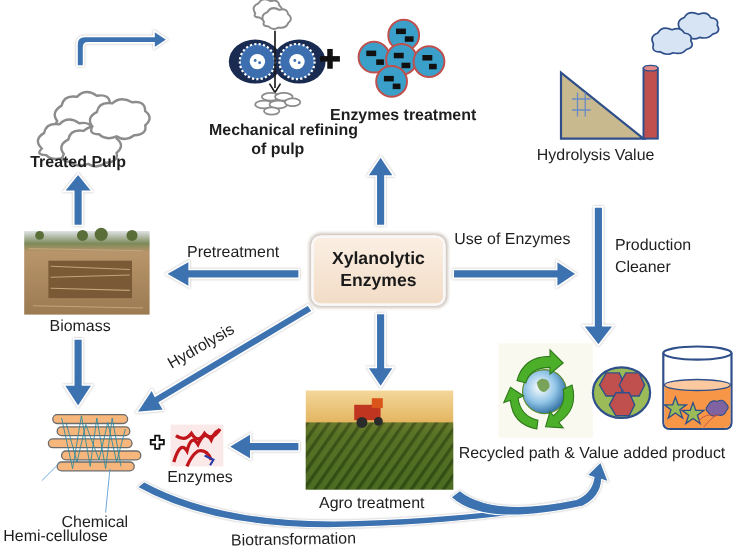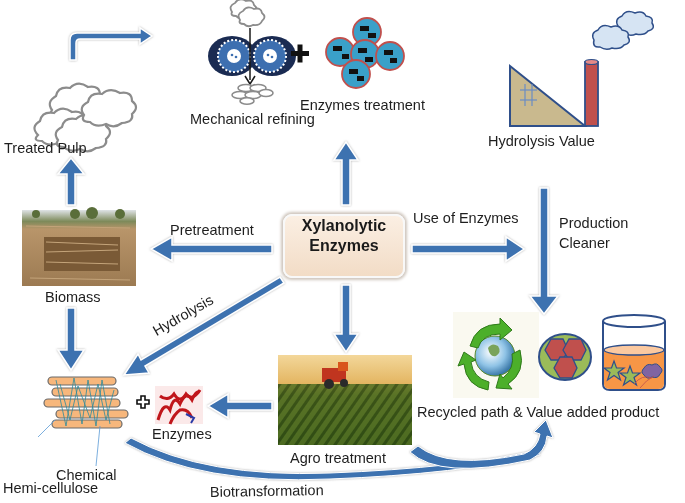--- a/index.html
+++ b/index.html
@@ -1,25 +1,25 @@
 <!DOCTYPE html>
 <html><head>
 <meta charset="utf-8">
 <style>
   html, body { margin: 0; padding: 0; background: #ffffff; }
   body { width: 685px; height: 503px; overflow: hidden; position: relative;
          font-family: "DejaVu Sans", "Liberation Sans", sans-serif; color: #1a1a1a; }
   #canvas { position: absolute; left: 0; top: 0; width: 685px; height: 503px; }
   .label { position: absolute; font-family: "Liberation Sans", "DejaVu Sans", sans-serif;
            font-size: 14.5px; line-height: 17px; color: #1e1e1e; white-space: nowrap; }
-  .center-label { text-align: left; }
+  .center-label { text-align: center; font-weight: bold; }
   .hub { position: absolute; left: 283px; top: 214px; width: 118px; height: 60px;
          background: linear-gradient(#fbefe3, #f2dcc6); border: 2px solid #f8f8f8;
          border-radius: 9px; box-shadow: 0 0 3px 2px #cfc6bd;
-         display: flex; flex-direction: column; align-items: center; 
+         display: flex; flex-direction: column; align-items: center; justify-content: center;
          font-family: "Liberation Sans", "DejaVu Sans", sans-serif; font-weight: bold;
          font-size: 16px; line-height: 20px; color: #1a1a1a; }
 </style>
 </head>
 <body>
 
 <svg id="canvas" viewBox="0 0 685 503" xmlns="http://www.w3.org/2000/svg">
   <defs>
     <filter id="sh" x="-20%" y="-20%" width="140%" height="140%">
       <feDropShadow dx="0" dy="0" stdDeviation="1.2" flood-color="#8a8a8a" flood-opacity="0.7"></feDropShadow>
@@ -238,20 +238,21 @@
     </g>
     <path d="M644,368 q3,-5 8,-3 q5,-3 8,2 q4,3 0,7 q-2,5 -8,3 q-5,3 -8,-2 q-4,-3 0,-7 Z" fill="#8064a2" stroke="#2f4f8a" stroke-width="1"></path>
     <path d="M634,384 q8,-10 18,-6 M640,388 q6,-8 14,-12" stroke="#c0504d" stroke-width="0.8" fill="none"></path>
   </g>
 </svg>
 
 <div class="label center-label" style="left:4px; top:140px; width:134px;">Treated Pulp</div>
 
 <div class="label center-label" style="left:190px; top:111px; width:125px;">
   <div>Mechanical refining</div>
+  <div>of pulp</div>
 </div>
 
 <div class="label center-label" style="left:300px; top:97px; width:120px;">
   <div>Enzymes treatment</div>
 </div>
 
 <div class="label" style="left:488px; top:133px;">
   <div>Hydrolysis Value</div>
 </div>
 

